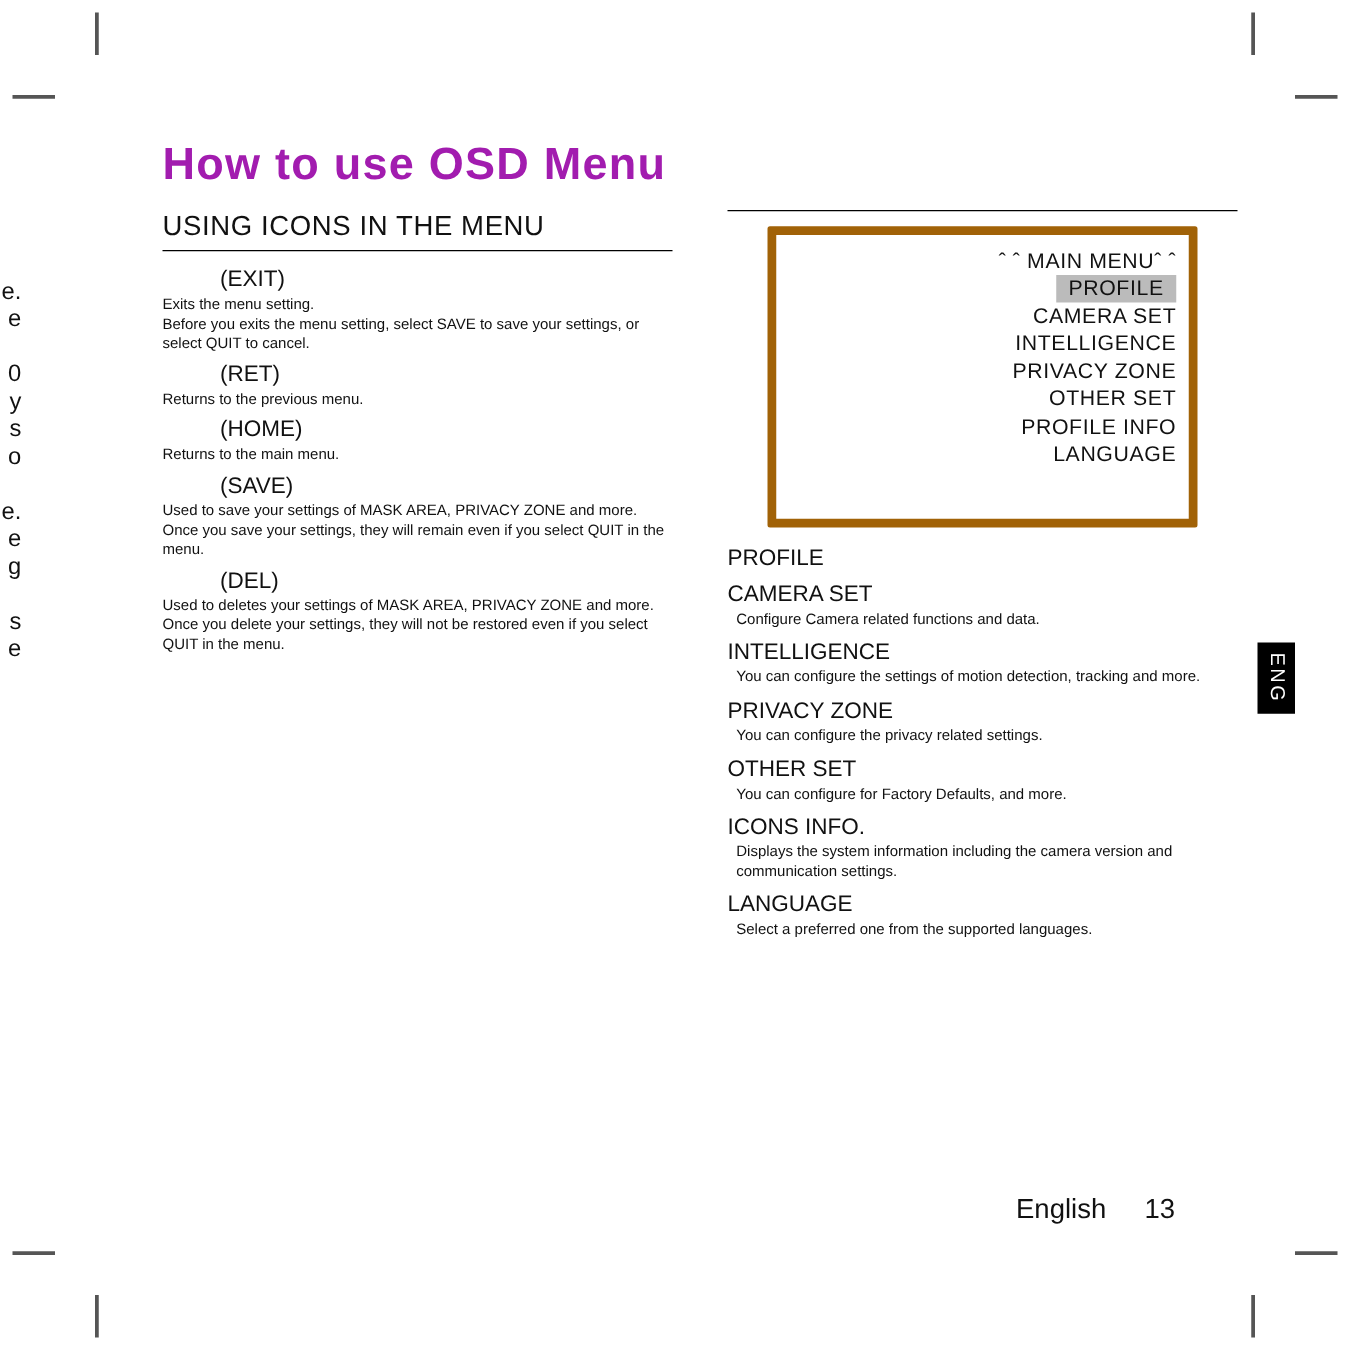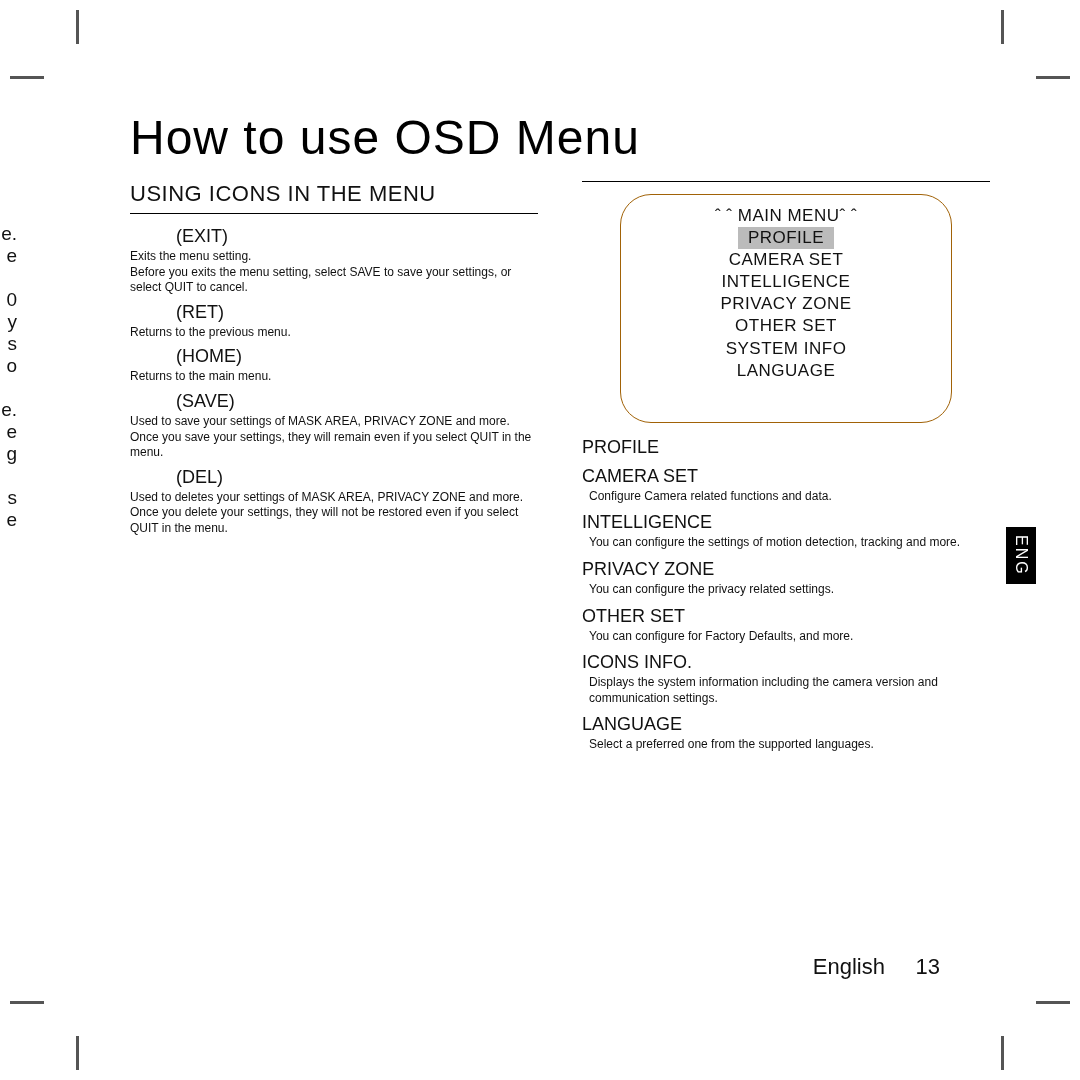--- a/index.html
+++ b/index.html
@@ -35,25 +35,25 @@
   .crop.br-v { bottom: 10px; right: 76px; }
 
   .content {
     position: absolute;
     left: 130px;
     top: 110px;
     width: 860px;
   }
 
   h1.title {
-    font-size: 48px;
-    font-weight: 400;
+    font-size: 36px;
+    font-weight: 700;
     letter-spacing: 1px;
     margin: 0 0 16px 0;
-    color: #000000;
+    color: #a21caf;
   }
 
   .cols {
     display: flex;
     gap: 44px;
   }
   .col {
     width: 410px;
   }
 
@@ -78,24 +78,24 @@
     line-height: 1.3;
     margin: 0 0 6px 0;
   }
   .desc.indent {
     margin-left: 7px;
   }
 
   .menu-box {
     width: 310px;
     margin: 6px auto 14px auto;
-    border: 1px solid #a16207;
-    border-radius: 31px;
+    border: 7px solid #a16207;
+    border-radius: 2px;
     padding: 10px 10px 40px 10px;
-    text-align: center;
+    text-align: right;
   }
   .menu-line {
     font-size: 17px;
     letter-spacing: 0.5px;
     line-height: 1.3;
   }
   .menu-line.highlight {
     display: inline-block;
     background: #bbb;
     padding: 0 10px;
@@ -197,21 +197,21 @@
       <div class="col" style="position:relative">
         <hr class="rule">
 
         <div class="menu-box">
           <div class="menu-line">ˆ ˆ  MAIN MENUˆ ˆ</div>
           <div><span class="menu-line highlight">PROFILE</span></div>
           <div class="menu-line">CAMERA SET</div>
           <div class="menu-line">INTELLIGENCE</div>
           <div class="menu-line">PRIVACY ZONE</div>
           <div class="menu-line">OTHER SET</div>
-          <div class="menu-line">SYSTEM INFO</div>
+          <div class="menu-line">PROFILE INFO</div>
           <div class="menu-line">LANGUAGE</div>
         </div>
 
         <div class="item-label">PROFILE</div>
 
         <div class="item-label">CAMERA SET</div>
         <div class="desc indent">Conﬁgure Camera related functions and data.</div>
 
         <div class="item-label">INTELLIGENCE</div>
         <div class="desc indent">You can conﬁgure the settings of motion detection, tracking and more.</div>

